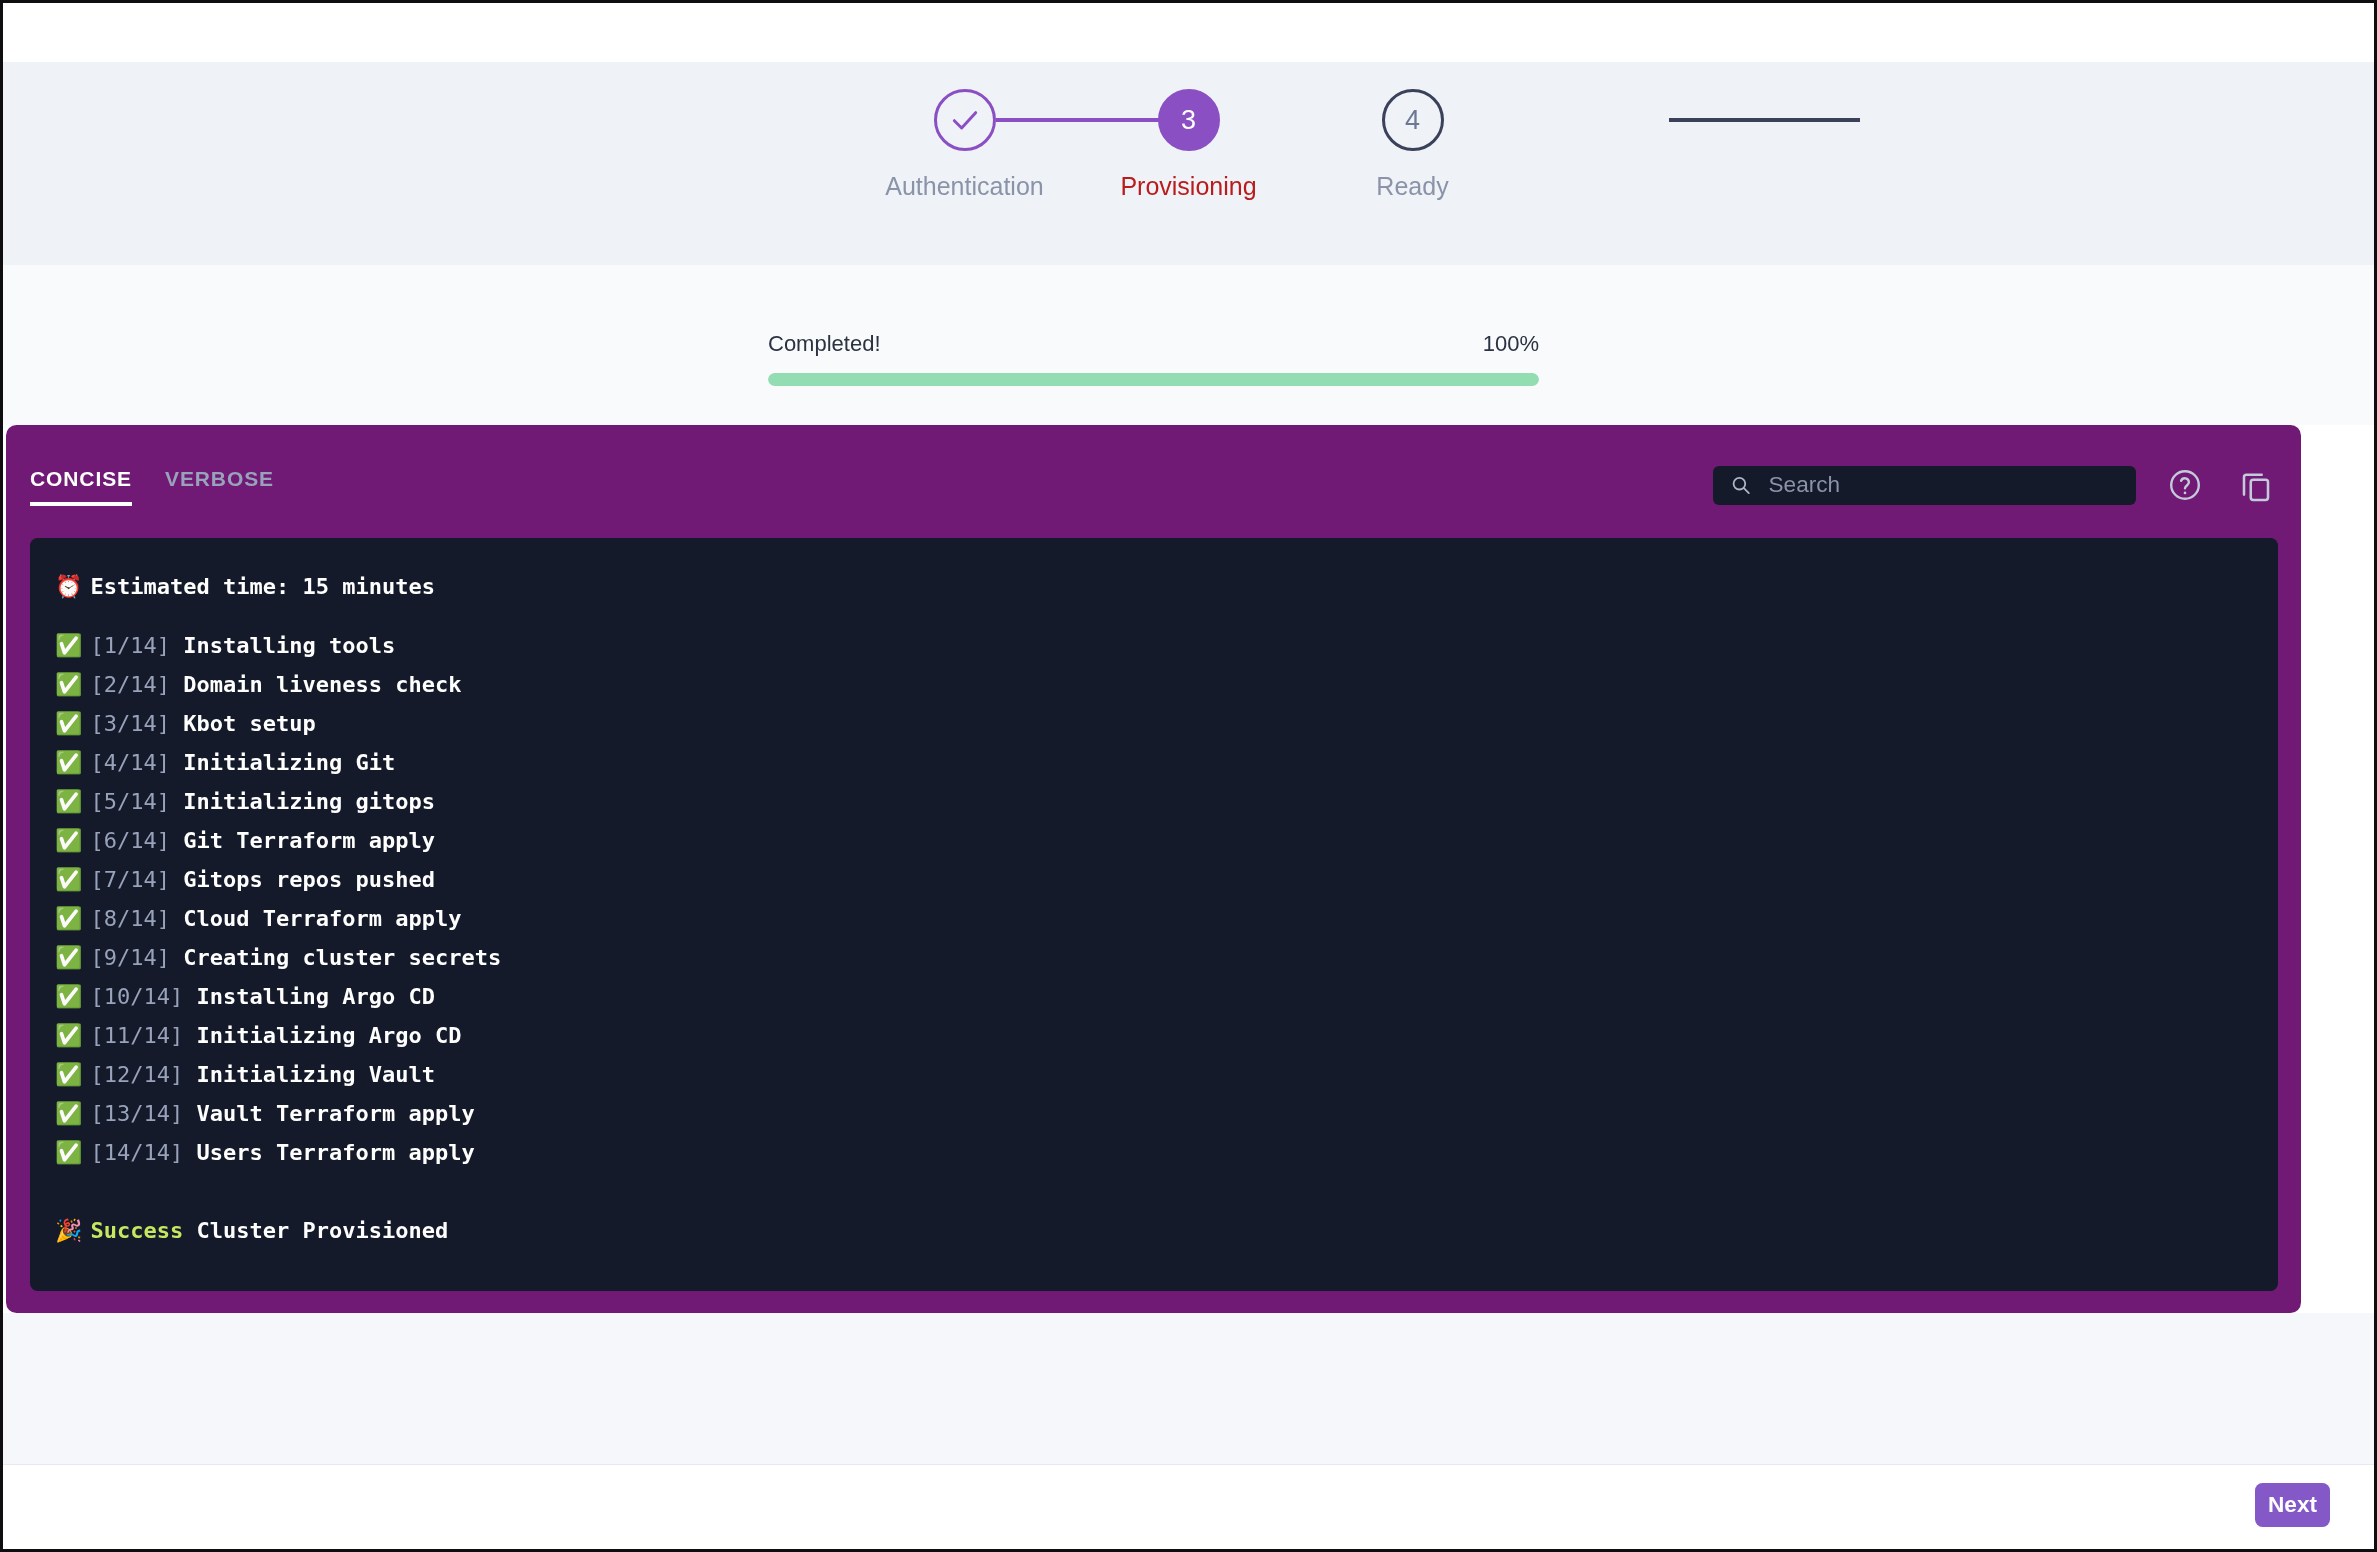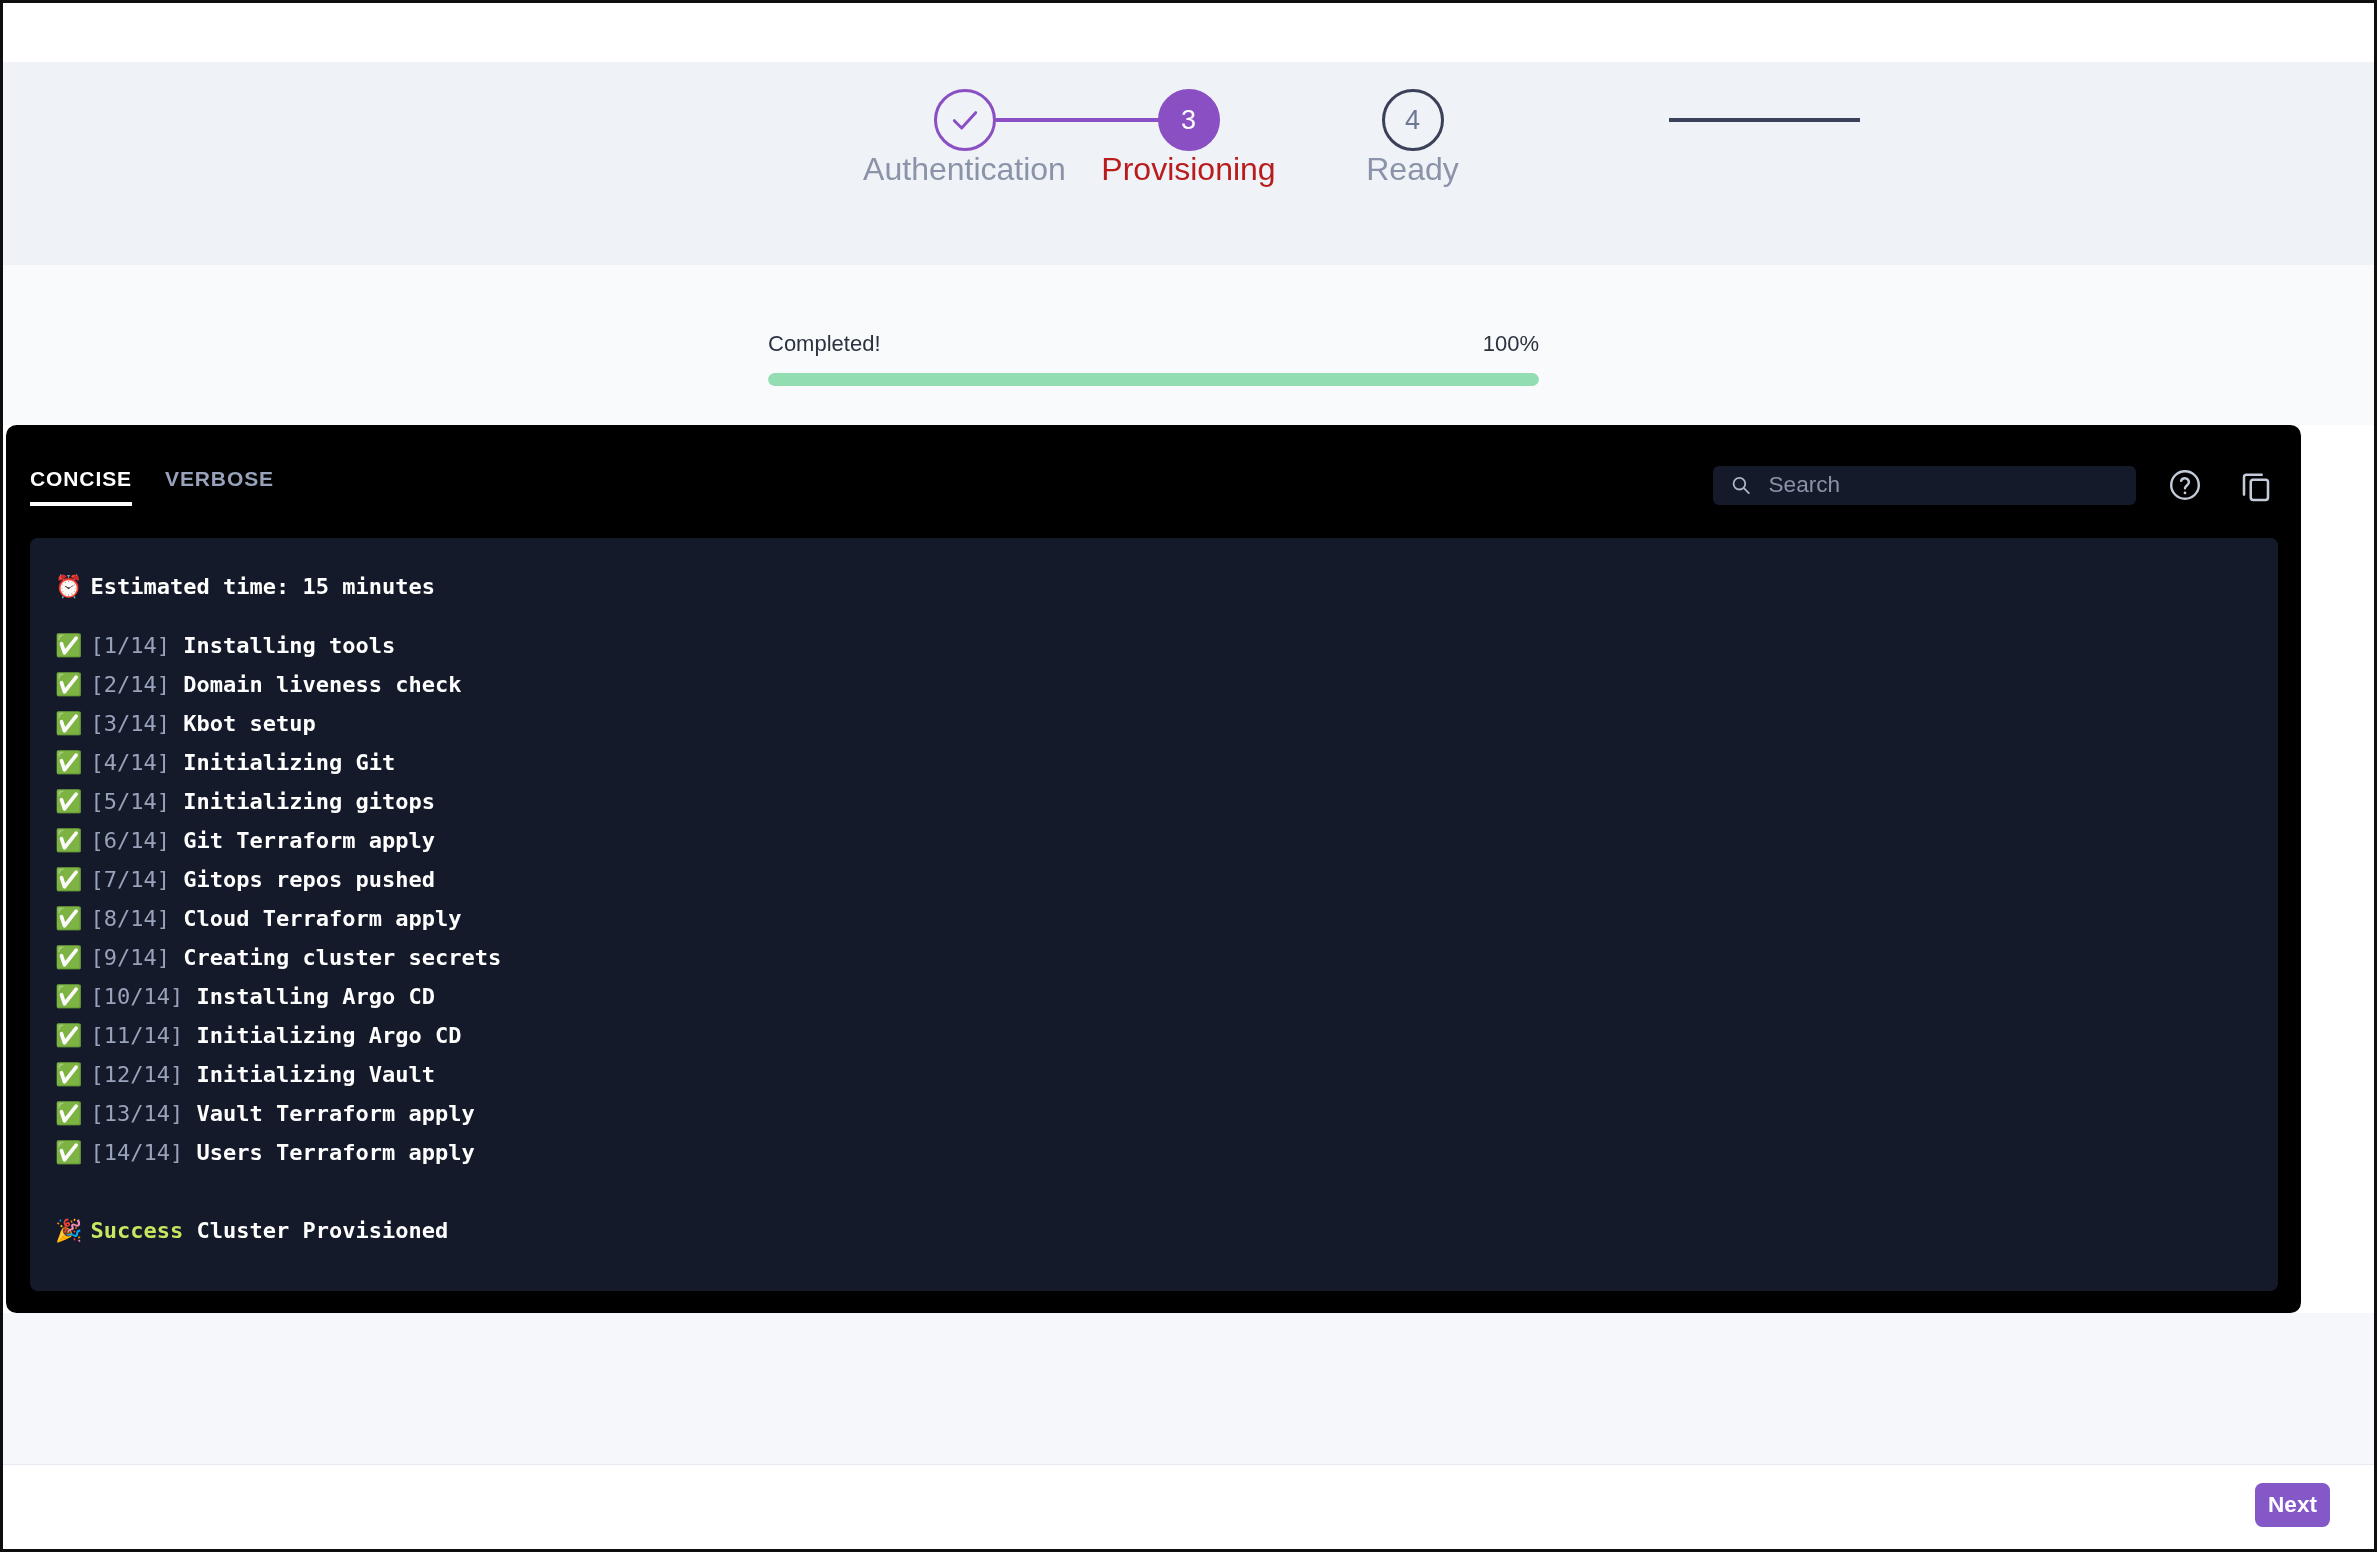--- a/index.html
+++ b/index.html
@@ -75,21 +75,22 @@
     color: #ffffff;
     font-weight: 400;
   }
   .circle.todo {
     border: 3px solid #3a4158;
     background: #eff2f7;
     color: #6d7894;
   }
   .circle svg { display:block; }
   .step-label {
-    font-size: 32px;
+    margin-top: 21px;
+    font-size: 25px;
     color: #8a93a8;
     white-space: nowrap;
   }
   .step-label.active {
     color: #b91c1c;
     font-weight: normal;
   }
   .connector {
     position: absolute;
     top: 29px;
@@ -137,21 +138,21 @@
     background: #92ddb2;
   }
 
   
   .console-panel {
     position: absolute;
     left: 3px;
     top: 422px;
     width: 2295px;
     height: 888px;
-    background: #000000;
+    background: #701a75;
     border-radius: 10.5px;
     box-sizing: border-box;
   }
   .console-header {
     position: relative;
     height: 111px;
   }
   .tabs {
     position: absolute;
     left: 24px;

